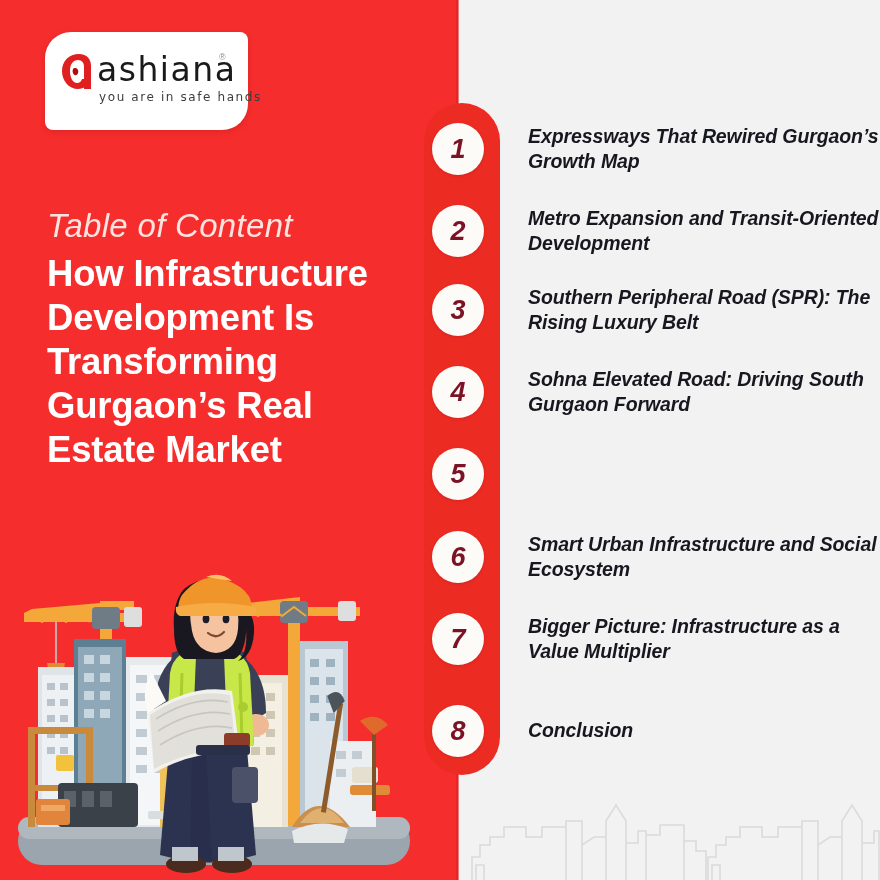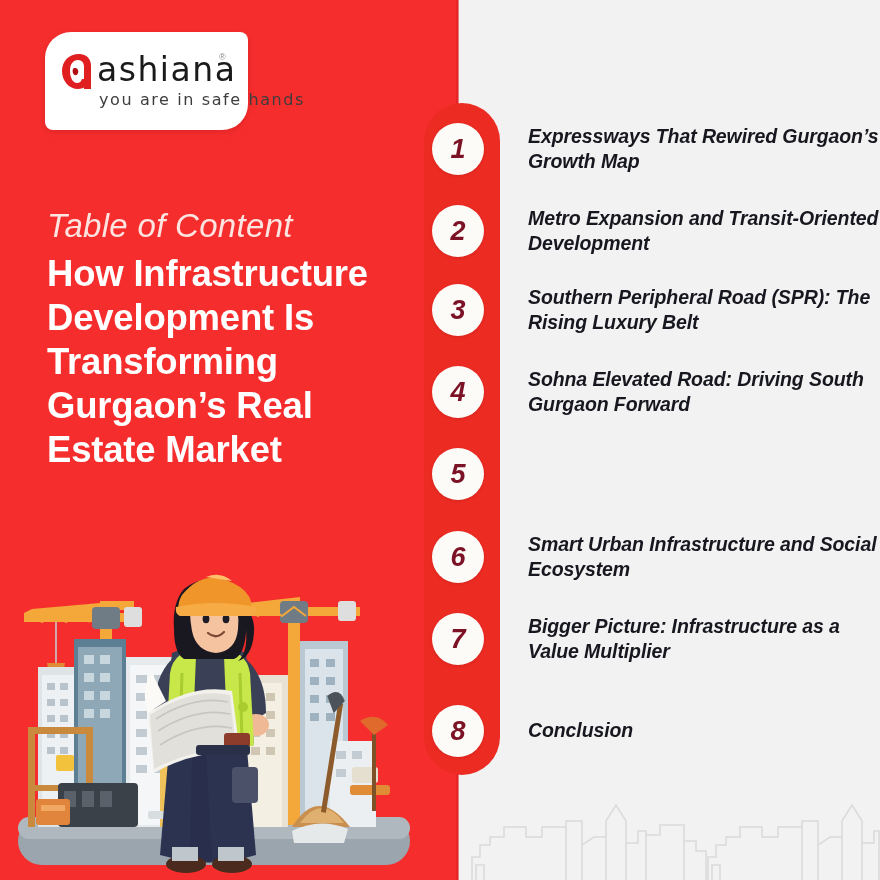--- a/index.html
+++ b/index.html
@@ -62,21 +62,21 @@
     font-size: 33px;
     letter-spacing: 1.5px;
     color: #1a1a1a;
     font-weight: 400;
     font-family: "DejaVu Sans", sans-serif;
     line-height: 40px;
   }
   .logo-tag {
     position: absolute;
     left: 40px; top: 40px;
-    font-size: 16px;
+    font-size: 12px;
     letter-spacing: 1.6px;
     color: #3d3d3d;
     font-family: "DejaVu Sans", sans-serif;
     white-space: nowrap;
   }
   .logo-reg {
     position: absolute;
     left: 160px; top: 2px;
     font-size: 9px;
     color: #8a8a8a;

